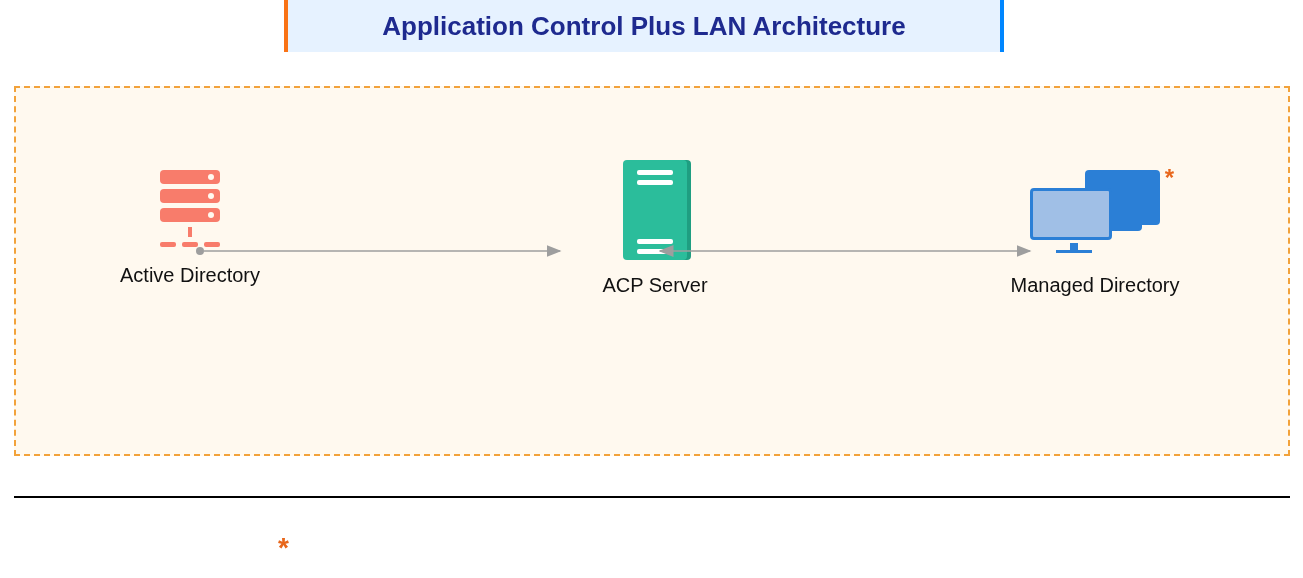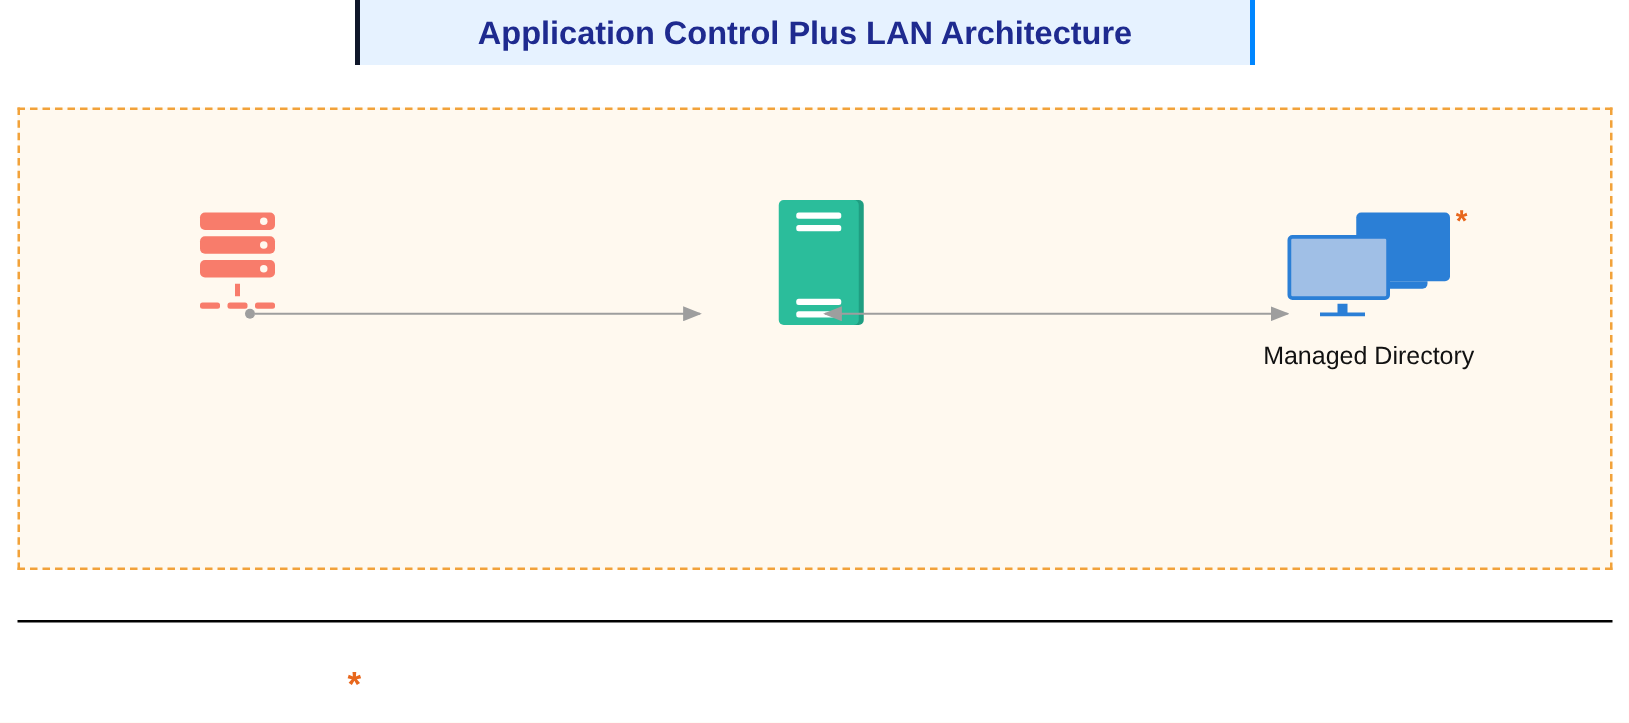--- a/index.html
+++ b/index.html
@@ -11,21 +11,21 @@
       position: relative;
     }
 
     .title-banner {
       position: absolute;
       top: 0;
       left: 284px;
       width: 720px;
       height: 52px;
       background: #e6f2ff;
-      border-left: 4px solid #0f172a;
+      border-left: 4px solid #f97316;
       border-right: 4px solid #0086ff;
       display: flex;
       align-items: center;
       justify-content: center;
     }
     .title-banner span {
       color: #1e2a8f;
       font-size: 26px;
       font-weight: bold;
     }
@@ -235,24 +235,26 @@
     <div class="ad-bar"></div>
     <div class="ad-bar"></div>
     <div class="ad-bar"></div>
     <div class="ad-stem"></div>
     <div class="ad-base-row">
       <div class="ad-base"></div>
       <div class="ad-base"></div>
       <div class="ad-base"></div>
     </div>
   </div>
+  <div class="node-label">Active Directory</div>
 </div>
 
 <div class="node node-acp">
   <div class="acp-icon"></div>
+  <div class="node-label">ACP Server</div>
 </div>
 
 <div class="node node-me">
   <div class="me-icon">
     <div class="monitor-back"></div>
     <div class="monitor-back-stand"></div>
     <div class="monitor-front"></div>
     <div class="monitor-front-stand"></div>
     <span class="star">*</span>
   </div>

